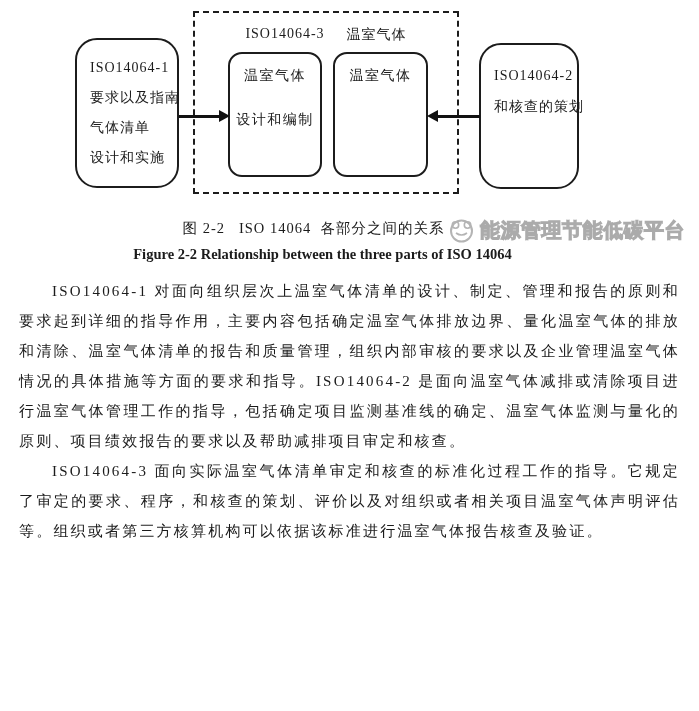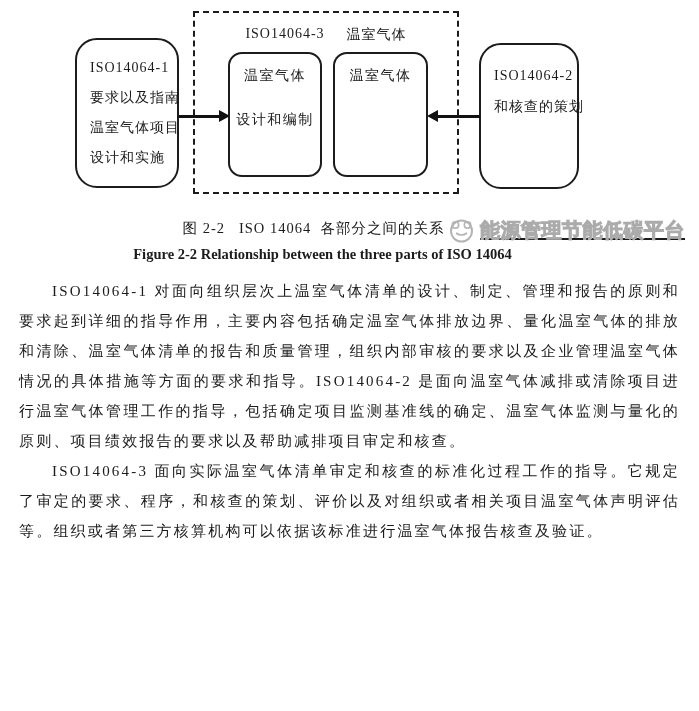--- a/index.html
+++ b/index.html
@@ -24,21 +24,21 @@
   .arrow-right-line{left:179px;top:115px;width:42px;}
   .arrow-right-head{left:219px;top:110px;border-left:11px solid #111;}
   .arrow-left-line{left:437px;top:115px;width:43px;}
   .arrow-left-head{left:427px;top:110px;border-right:11px solid #111;}
   
   .caption-zh{position:absolute;left:0;top:219px;width:699px;text-align:center;transform:translateX(-36px);
     font-size:14.5px;letter-spacing:1px;white-space:pre;}
   .caption-en{position:absolute;left:0;top:246px;width:699px;text-align:center;transform:translateX(-27px);
     font-weight:bold;font-size:14.5px;}
   
-  .watermark{position:absolute;left:448px;top:217px;display:flex;align-items:center;gap:5px;pointer-events:none;text-decoration:underline;}
+  .watermark{position:absolute;left:448px;top:217px;display:flex;align-items:center;gap:5px;pointer-events:none;}
   .watermark-logo{width:27px;height:27px;flex:0 0 auto;}
   .watermark-text{
     font-family:"Liberation Sans","DejaVu Sans",sans-serif;
     font-size:20px;font-weight:bold;white-space:nowrap;
     color:#e8e8e8;-webkit-text-stroke:1px #ababab;letter-spacing:0.5px;
   }
   
   .body-text{position:absolute;left:0;top:276px;width:699px;padding:0 19px;box-sizing:border-box;}
   .para{
     margin:0;text-indent:2.2em;text-align:justify;
@@ -50,21 +50,21 @@
 </head>
 <body>
 
 <div class="page">
 
   <div class="figure">
 
     <div class="rbox left-box">
       <span class="bline">ISO14064-1</span>
       <span class="bline">要求以及指南</span>
-      <span class="bline">温室气体项目</span>
+      <span class="bline">气体清单</span>
       <span class="bline">设计和实施</span>
     </div>
 
     <div class="dashed-box"></div>
     <div class="dashed-header">
       <span>ISO14064-3</span>
       <span>温室气体</span>
     </div>
 
     <div class="rbox inner-box inner-box-1">

